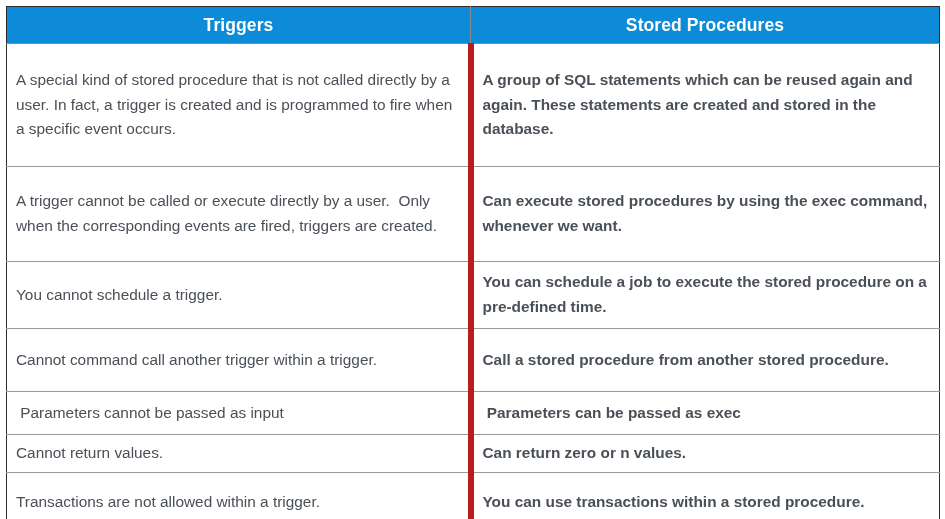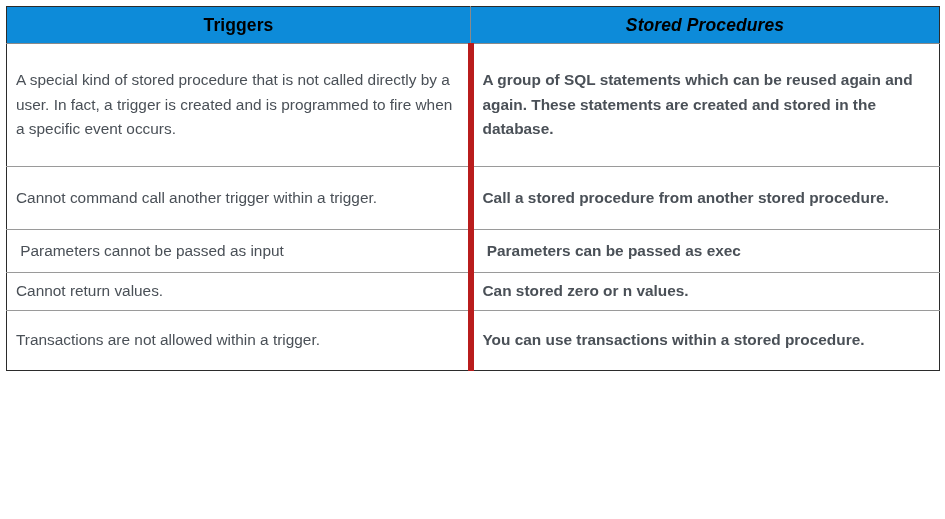--- a/index.html
+++ b/index.html
@@ -29,34 +29,33 @@
     table-layout: fixed;
     border: 1px solid #2b2b2b;
     background: #ffffff;
   }
 
   table.compare col.c1 { width: 464px; }
   table.compare col.c2 { width: 469px; }
 
   thead tr.header-row th {
     background: #0d8bd9;
-    color: #000000;
+    color: #ffffff;
     font-weight: bold;
     font-size: 17.5px;
     text-align: center;
     vertical-align: middle;
     height: 36px;
     padding: 0 0;
     border-right: 1px solid #8a8a8a;
     border-bottom: 1px solid #8a8a8a;
     letter-spacing: 0.1px;
   }
   thead tr.header-row th:last-child {
     border-right: none;
-    font-style: italic;
   }
 
   tbody td {
     color: #4a5057;
     font-size: 15.4px;
     line-height: 1.62;
     vertical-align: middle;
     padding: 5px 9px 5px 9px;
     border-top: 1px solid #9a9a9a;
     border-right: 6px solid #b91c1c;
@@ -96,31 +95,39 @@
       <tr class="header-row">
         <th>Triggers</th>
         <th>Stored Procedures</th>
       </tr>
     </thead>
     <tbody>
       <tr class="r1">
         <td class="cell-left">A special kind of stored procedure that is not called directly by a user. In fact, a trigger is created and is programmed to fire when a specific event occurs.</td>
         <td class="cell-right">A group of SQL statements which can be reused again and again. These statements are created and stored in the database.</td>
       </tr>
+      <tr class="r2">
+        <td class="cell-left">A trigger cannot be called or execute directly by a user.  Only when the corresponding events are fired, triggers are created.</td>
+        <td class="cell-right">Can execute stored procedures by using the exec command, whenever we want.</td>
+      </tr>
+      <tr class="r3">
+        <td class="cell-left">You cannot schedule a trigger.</td>
+        <td class="cell-right">You can schedule a job to execute the stored procedure on a pre-defined time.</td>
+      </tr>
       <tr class="r4">
         <td class="cell-left">Cannot command call another trigger within a trigger.</td>
         <td class="cell-right">Call a stored procedure from another stored procedure.</td>
       </tr>
       <tr class="r5">
         <td class="cell-left"> Parameters cannot be passed as input</td>
         <td class="cell-right"> Parameters can be passed as exec</td>
       </tr>
       <tr class="r6">
         <td class="cell-left">Cannot return values.</td>
-        <td class="cell-right">Can stored zero or n values.</td>
+        <td class="cell-right">Can return zero or n values.</td>
       </tr>
       <tr class="r7">
         <td class="cell-left">Transactions are not allowed within a trigger.</td>
         <td class="cell-right">You can use transactions within a stored procedure.</td>
       </tr>
     </tbody>
   </table>
 </div>
 
 </body></html>

